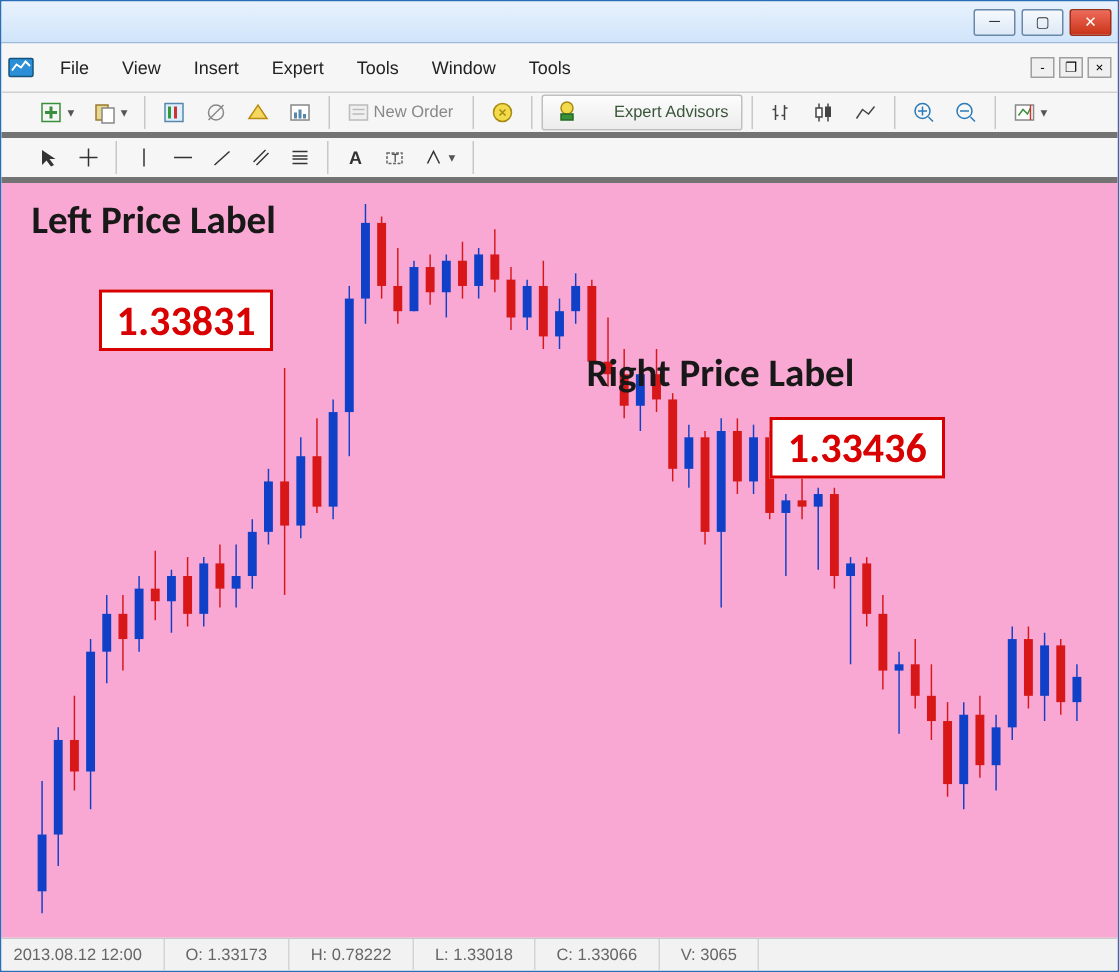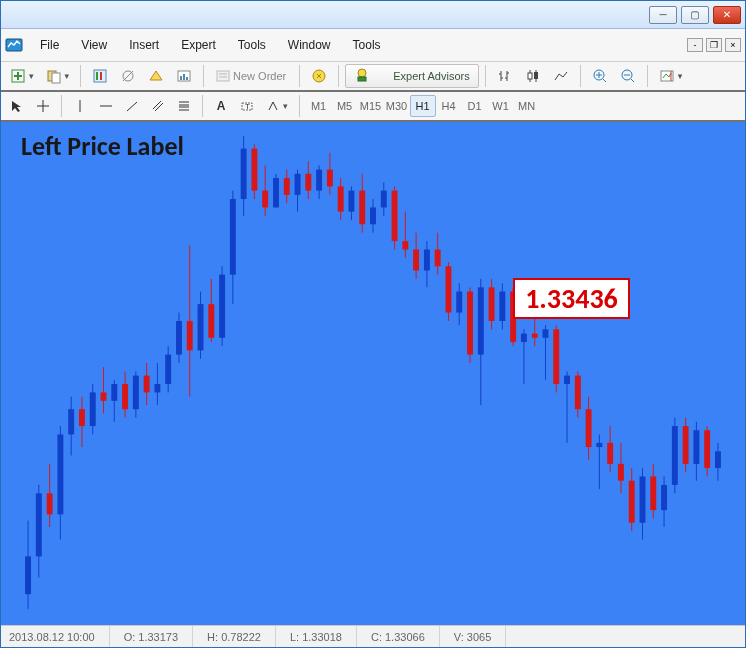--- a/index.html
+++ b/index.html
@@ -9,32 +9,32 @@
   .titlebar { height: 28px; background: linear-gradient(#e8f2fd,#d0e4fa); display:flex; align-items:center; justify-content:flex-end; padding:0 4px; border-bottom:1px solid #a0b8d8;}
   .titlebar .win-btn { width:28px; height:18px; margin-left:4px; border:1px solid #6b88a8; background:linear-gradient(#f5f9fd,#dde9f6); display:flex; align-items:center; justify-content:center; border-radius:2px; font-size:10px; color:#333; cursor:pointer;}
   .titlebar .win-close { background:linear-gradient(#ef6a5a,#c93418); color:#fff; border-color:#9e2e18;}
   
   .menubar { height:24px; display:flex; align-items:center; padding:16px 4px; border-bottom:1px solid #d0d0d0; background:#f6f6f6;}
   .app-icon { width:18px; height:18px; margin-right:6px; display:flex; align-items:center; justify-content:center;}
   .menuitem { padding:2px 10px; color:#222; cursor:pointer; border:1px solid transparent; border-radius:2px;}
   .menubar .spacer { flex:1;}
   .mdi-btn { width:16px; height:14px; margin-left:3px; border:1px solid #a0a0a0; background:#f0f0f0; font-size:9px; display:flex; align-items:center; justify-content:center; cursor:pointer;}
   
-  .toolbar { height:30px; display:flex; align-items:center; padding:2px 4px; border-bottom:2px solid #737373; background:#f6f6f6; gap:2px; }
+  .toolbar { height:30px; display:flex; align-items:center; padding:2px 20px; border-bottom:4px solid #737373; background:#f6f6f6; gap:2px; }
   .tbtn { min-width:24px; height:24px; padding:0 4px; border:1px solid transparent; display:flex; align-items:center; justify-content:center; border-radius:2px; cursor:pointer; color:#333; background:transparent;}
   .tbtn.drop::after { content:"▾"; font-size:9px; margin-left:3px; color:#555;}
   .tsep { width:1px; height:22px; background:#c8c8c8; margin:0 4px;}
   .tbtn.disabled { color:#999;}
   .tlabel { font-size:11px; color:#888; padding:0 2px;}
   .tf-btn { min-width:26px; height:22px; font-size:11px; color:#666; border:1px solid transparent; display:flex; align-items:center; justify-content:center; border-radius:2px; cursor:pointer;}
   .tf-btn.active { border-color:#a0b8d8; background:#e3eefb; color:#222; font-weight:500;}
   
   .ea-btn { display:flex; align-items:center; gap:23px; padding:0 8px; height:24px; border:1px solid #c0c0c0; background:linear-gradient(#fdfdfd,#ececec); border-radius:2px; cursor:pointer; font-size:11px; color:#3a553a;}
   
-  .chart-area { flex:1; position:relative; background:#3b82f6; overflow:hidden;padding-left:45px;}
+  .chart-area { flex:1; position:relative; background:#f9a8d4; overflow:hidden;padding-left:45px;}
   svg.chart { position:absolute; inset:0; width:100%; height:100%;}
   .annot { position:absolute; font-family:"Calibri","Segoe UI",sans-serif; font-weight:700; color:#181818;}
   .annot-left { left:20px; top:8px; font-size:26px;}
   .annot-right { left:390px; top:110px; font-size:26px;}
   .pricebox { position:absolute; border:2px solid #d80000; color:#d80000; font-family:"Calibri","Segoe UI",sans-serif; font-weight:700; font-size:28px; padding:1px 10px; background:#fff;}
   
   .statusbar { height:22px; border-top:1px solid #c8c8c8; background:#f2f2f2; display:flex; align-items:center; font-size:11px; color:#666; padding:0 6px;}
   .statusbar .cell { padding:0 14px; border-right:1px solid #d4d4d4; height:100%; display:flex; align-items:center;}
   .statusbar .cell:first-child{ padding-left:2px;}
   .statusbar .flex { flex:1;}
@@ -236,31 +236,20 @@
           <rect x="2" y="4" width="10" height="7" fill="none" stroke="#666" stroke-dasharray="2 1"></rect>
           <text x="5" y="10" font-size="8" fill="#333">T</text>
         </svg>
       </div>
     <div class="tbtn drop">
         <svg width="14" height="14">
           <path d="M3 11 L7 3 L11 11" fill="none" stroke="#333"></path>
         </svg>
       </div>
     <div class="tsep"></div>
-    <div id="tf-container" style="display:flex;">
-        <div class="tf-btn">M1</div>
-        <div class="tf-btn">M5</div>
-        <div class="tf-btn">M15</div>
-        <div class="tf-btn">M30</div>
-        <div class="tf-btn active">H1</div>
-        <div class="tf-btn">H4</div>
-        <div class="tf-btn">D1</div>
-        <div class="tf-btn">W1</div>
-        <div class="tf-btn">MN</div>
-      </div>
   </div>
 
   <div class="chart-area">
     <svg class="chart" id="chart-svg" viewBox="0 0 744 514">
         <line x1="19.50769230769231" x2="19.50769230769231" y1="407.34782608695815" y2="497.5565217391312" stroke="#1040c8" stroke-width="1"></line>
         <rect x="16.47846153846154" y="443.86086956521484" width="6.058461538461539" height="38.66086956521764" fill="#1040c8"></rect>
         <line x1="30.52307692307692" x2="30.52307692307692" y1="370.83478260869674" y2="465.33913043478236" stroke="#1040c8" stroke-width="1"></line>
         <rect x="27.493846153846153" y="379.42608695652183" width="6.058461538461539" height="64.43478260869301" fill="#1040c8"></rect>
         <line x1="41.53846153846154" x2="41.53846153846154" y1="349.3565217391293" y2="413.791304347827" stroke="#d81818" stroke-width="1"></line>
         <rect x="38.50923076923077" y="379.42608695652183" width="6.058461538461539" height="21.478260869562746" fill="#d81818"></rect>
@@ -384,26 +373,28 @@
         <rect x="688.416923076923" y="310.6956521739116" width="6.058461538461539" height="38.660869565217695" fill="#d81818"></rect>
         <line x1="702.4615384615385" x2="702.4615384615385" y1="306.39999999999907" y2="366.5391304347842" stroke="#1040c8" stroke-width="1"></line>
         <rect x="699.4323076923076" y="314.99130434782415" width="6.058461538461539" height="34.36521739130512" fill="#1040c8"></rect>
         <line x1="713.4769230769231" x2="713.4769230769231" y1="310.6956521739116" y2="362.2434782608717" stroke="#d81818" stroke-width="1"></line>
         <rect x="710.4476923076923" y="314.99130434782415" width="6.058461538461539" height="38.660869565217695" fill="#d81818"></rect>
         <line x1="724.4923076923077" x2="724.4923076923077" y1="327.8782608695666" y2="366.5391304347842" stroke="#1040c8" stroke-width="1"></line>
         <rect x="721.4630769230769" y="336.4695652173916" width="6.058461538461539" height="17.18260869565023" fill="#1040c8"></rect>
       </svg>
 
     <div class="annot annot-left">Left Price Label</div>
-
+    <div class="annot annot-right">Right Price Label</div>
+
+    <div class="pricebox" id="pb-left" style="left: 64.7385px; top: 71.2548px;"><span>1.33831</span></div>
     <div class="pricebox" id="pb-right" style="left: 512.185px; top: 156.094px;"><span>1.33436</span></div>
   </div>
 
   <div class="statusbar">
-    <div class="cell">2013.08.12 10:00</div>
+    <div class="cell">2013.08.12 12:00</div>
     <div class="cell"><span>O:</span>&nbsp;<span>1.33173</span></div>
     <div class="cell"><span>H:</span>&nbsp;<span>0.78222</span></div>
     <div class="cell"><span>L:</span>&nbsp;<span>1.33018</span></div>
     <div class="cell"><span>C:</span>&nbsp;<span>1.33066</span></div>
     <div class="cell"><span>V:</span>&nbsp;<span>3065</span></div>
     <div class="flex"></div>
   </div>
 
 </div>
 

